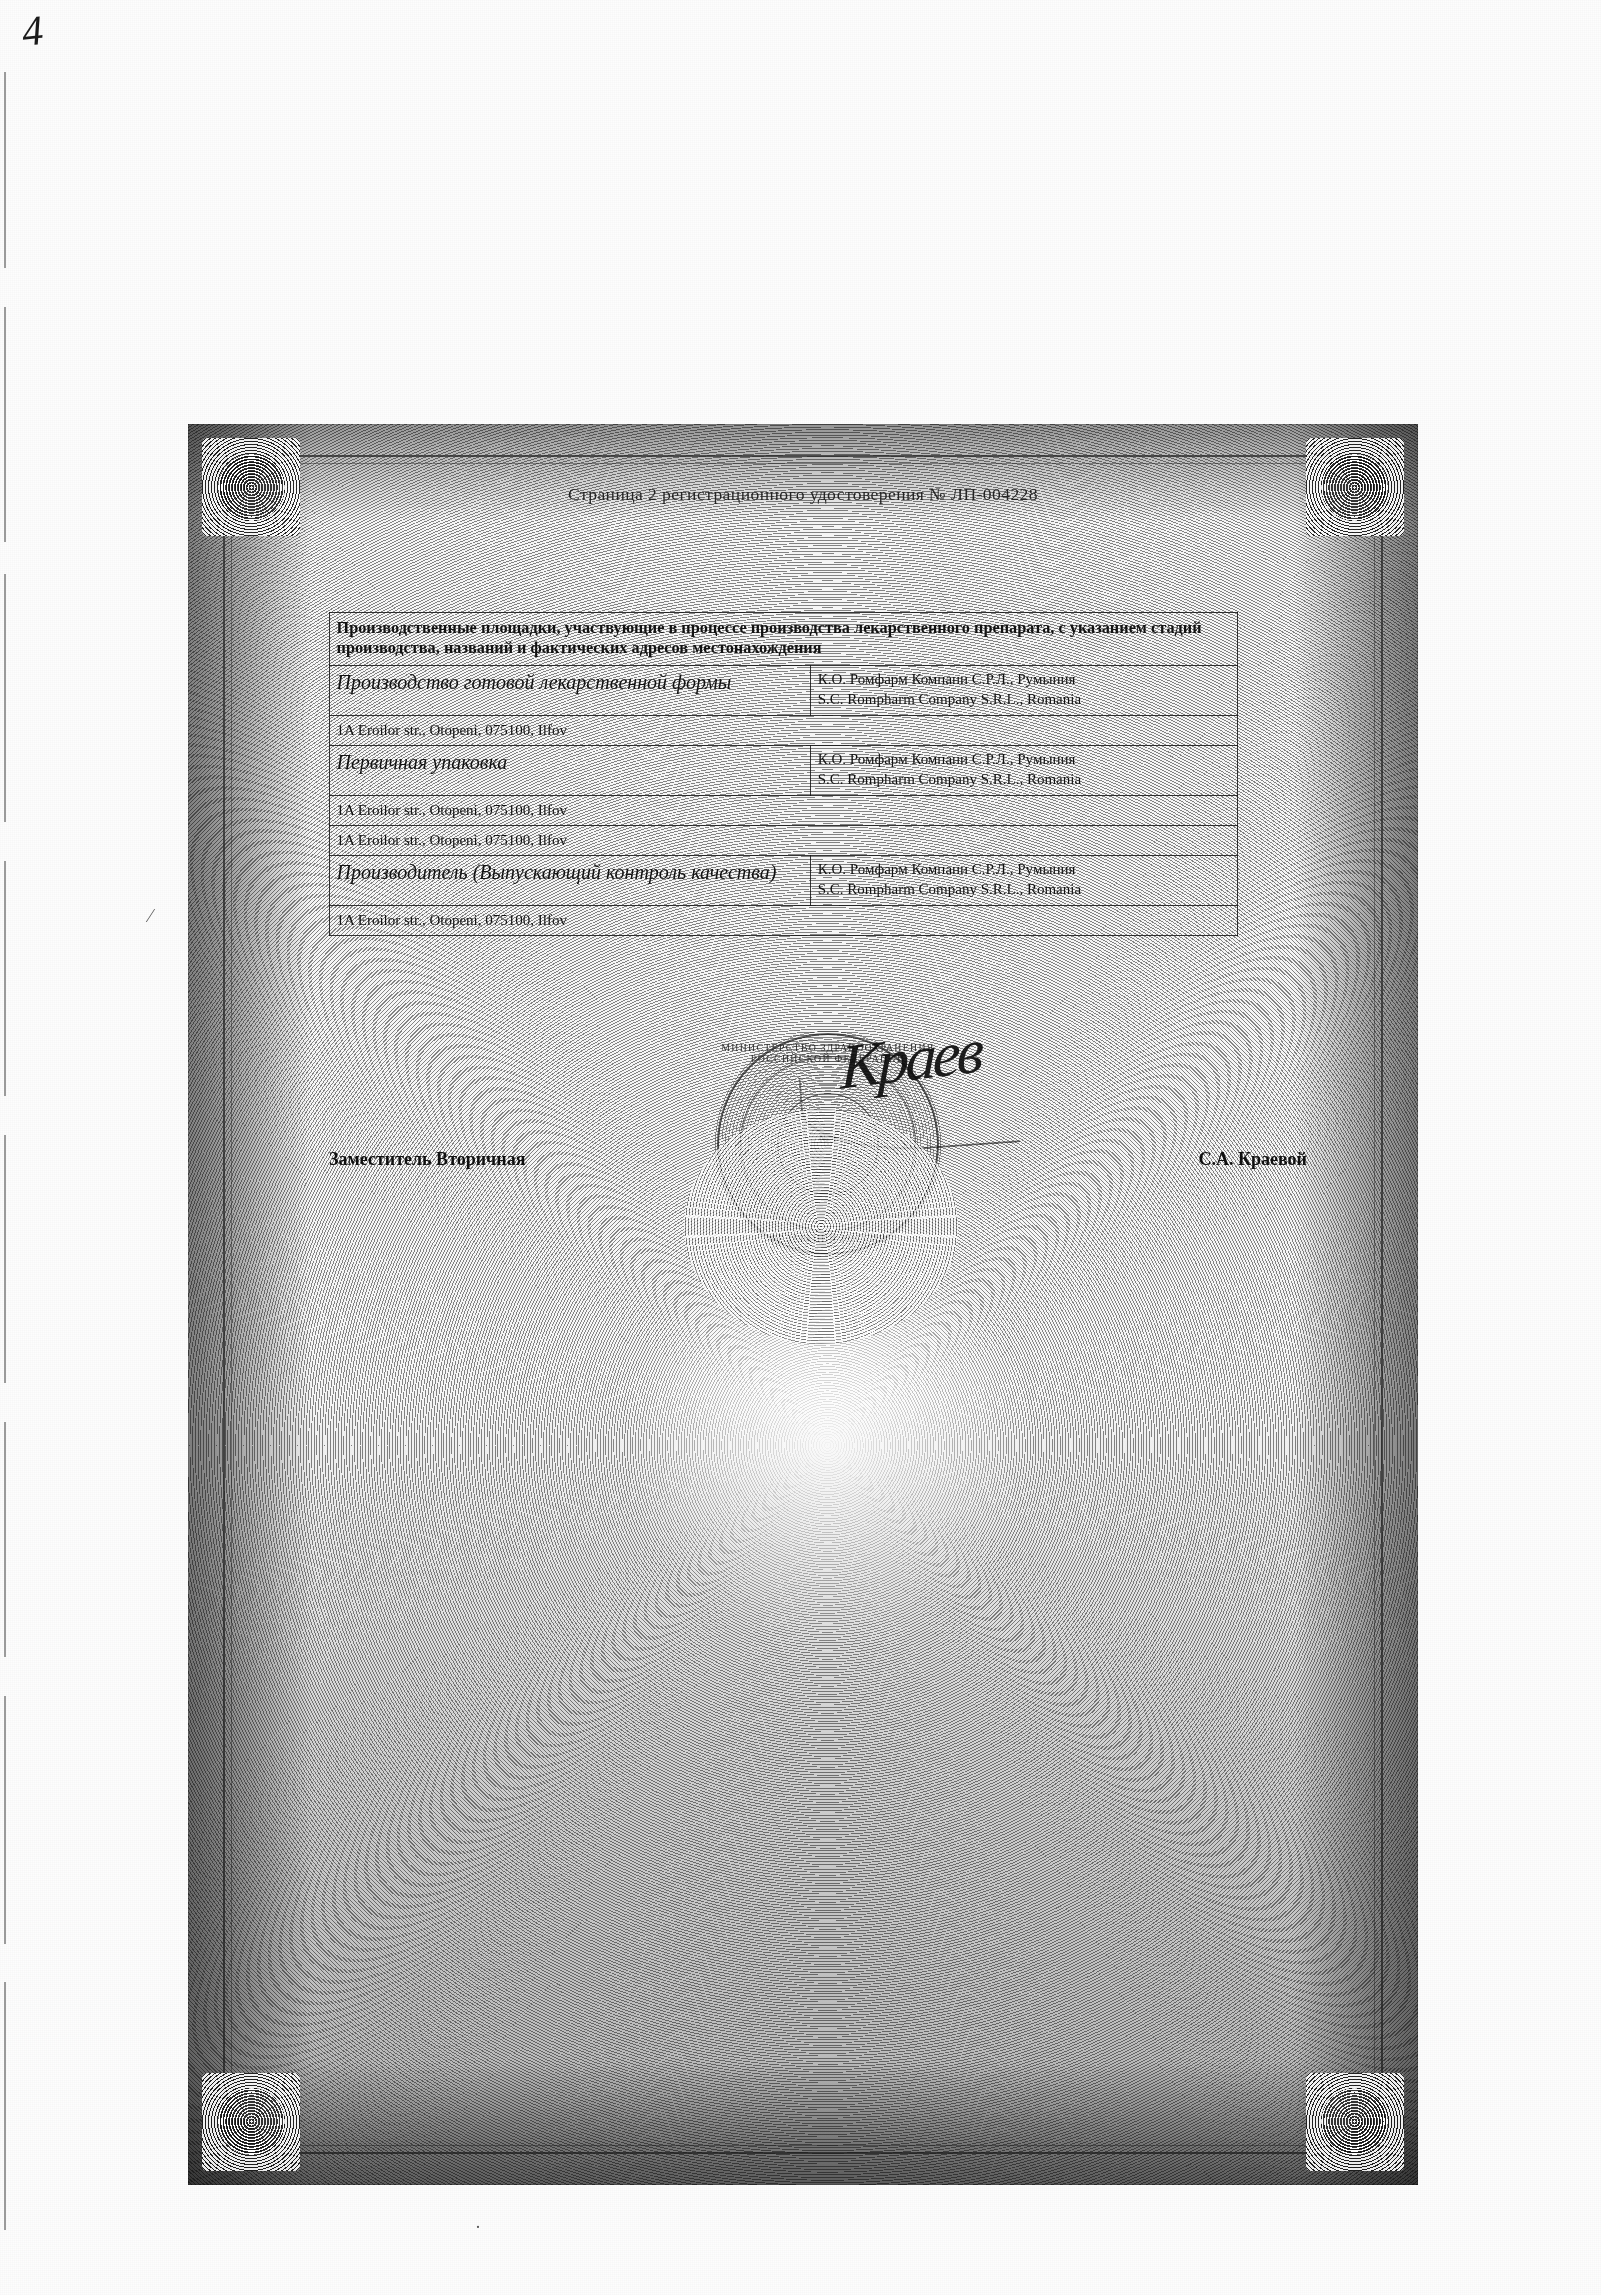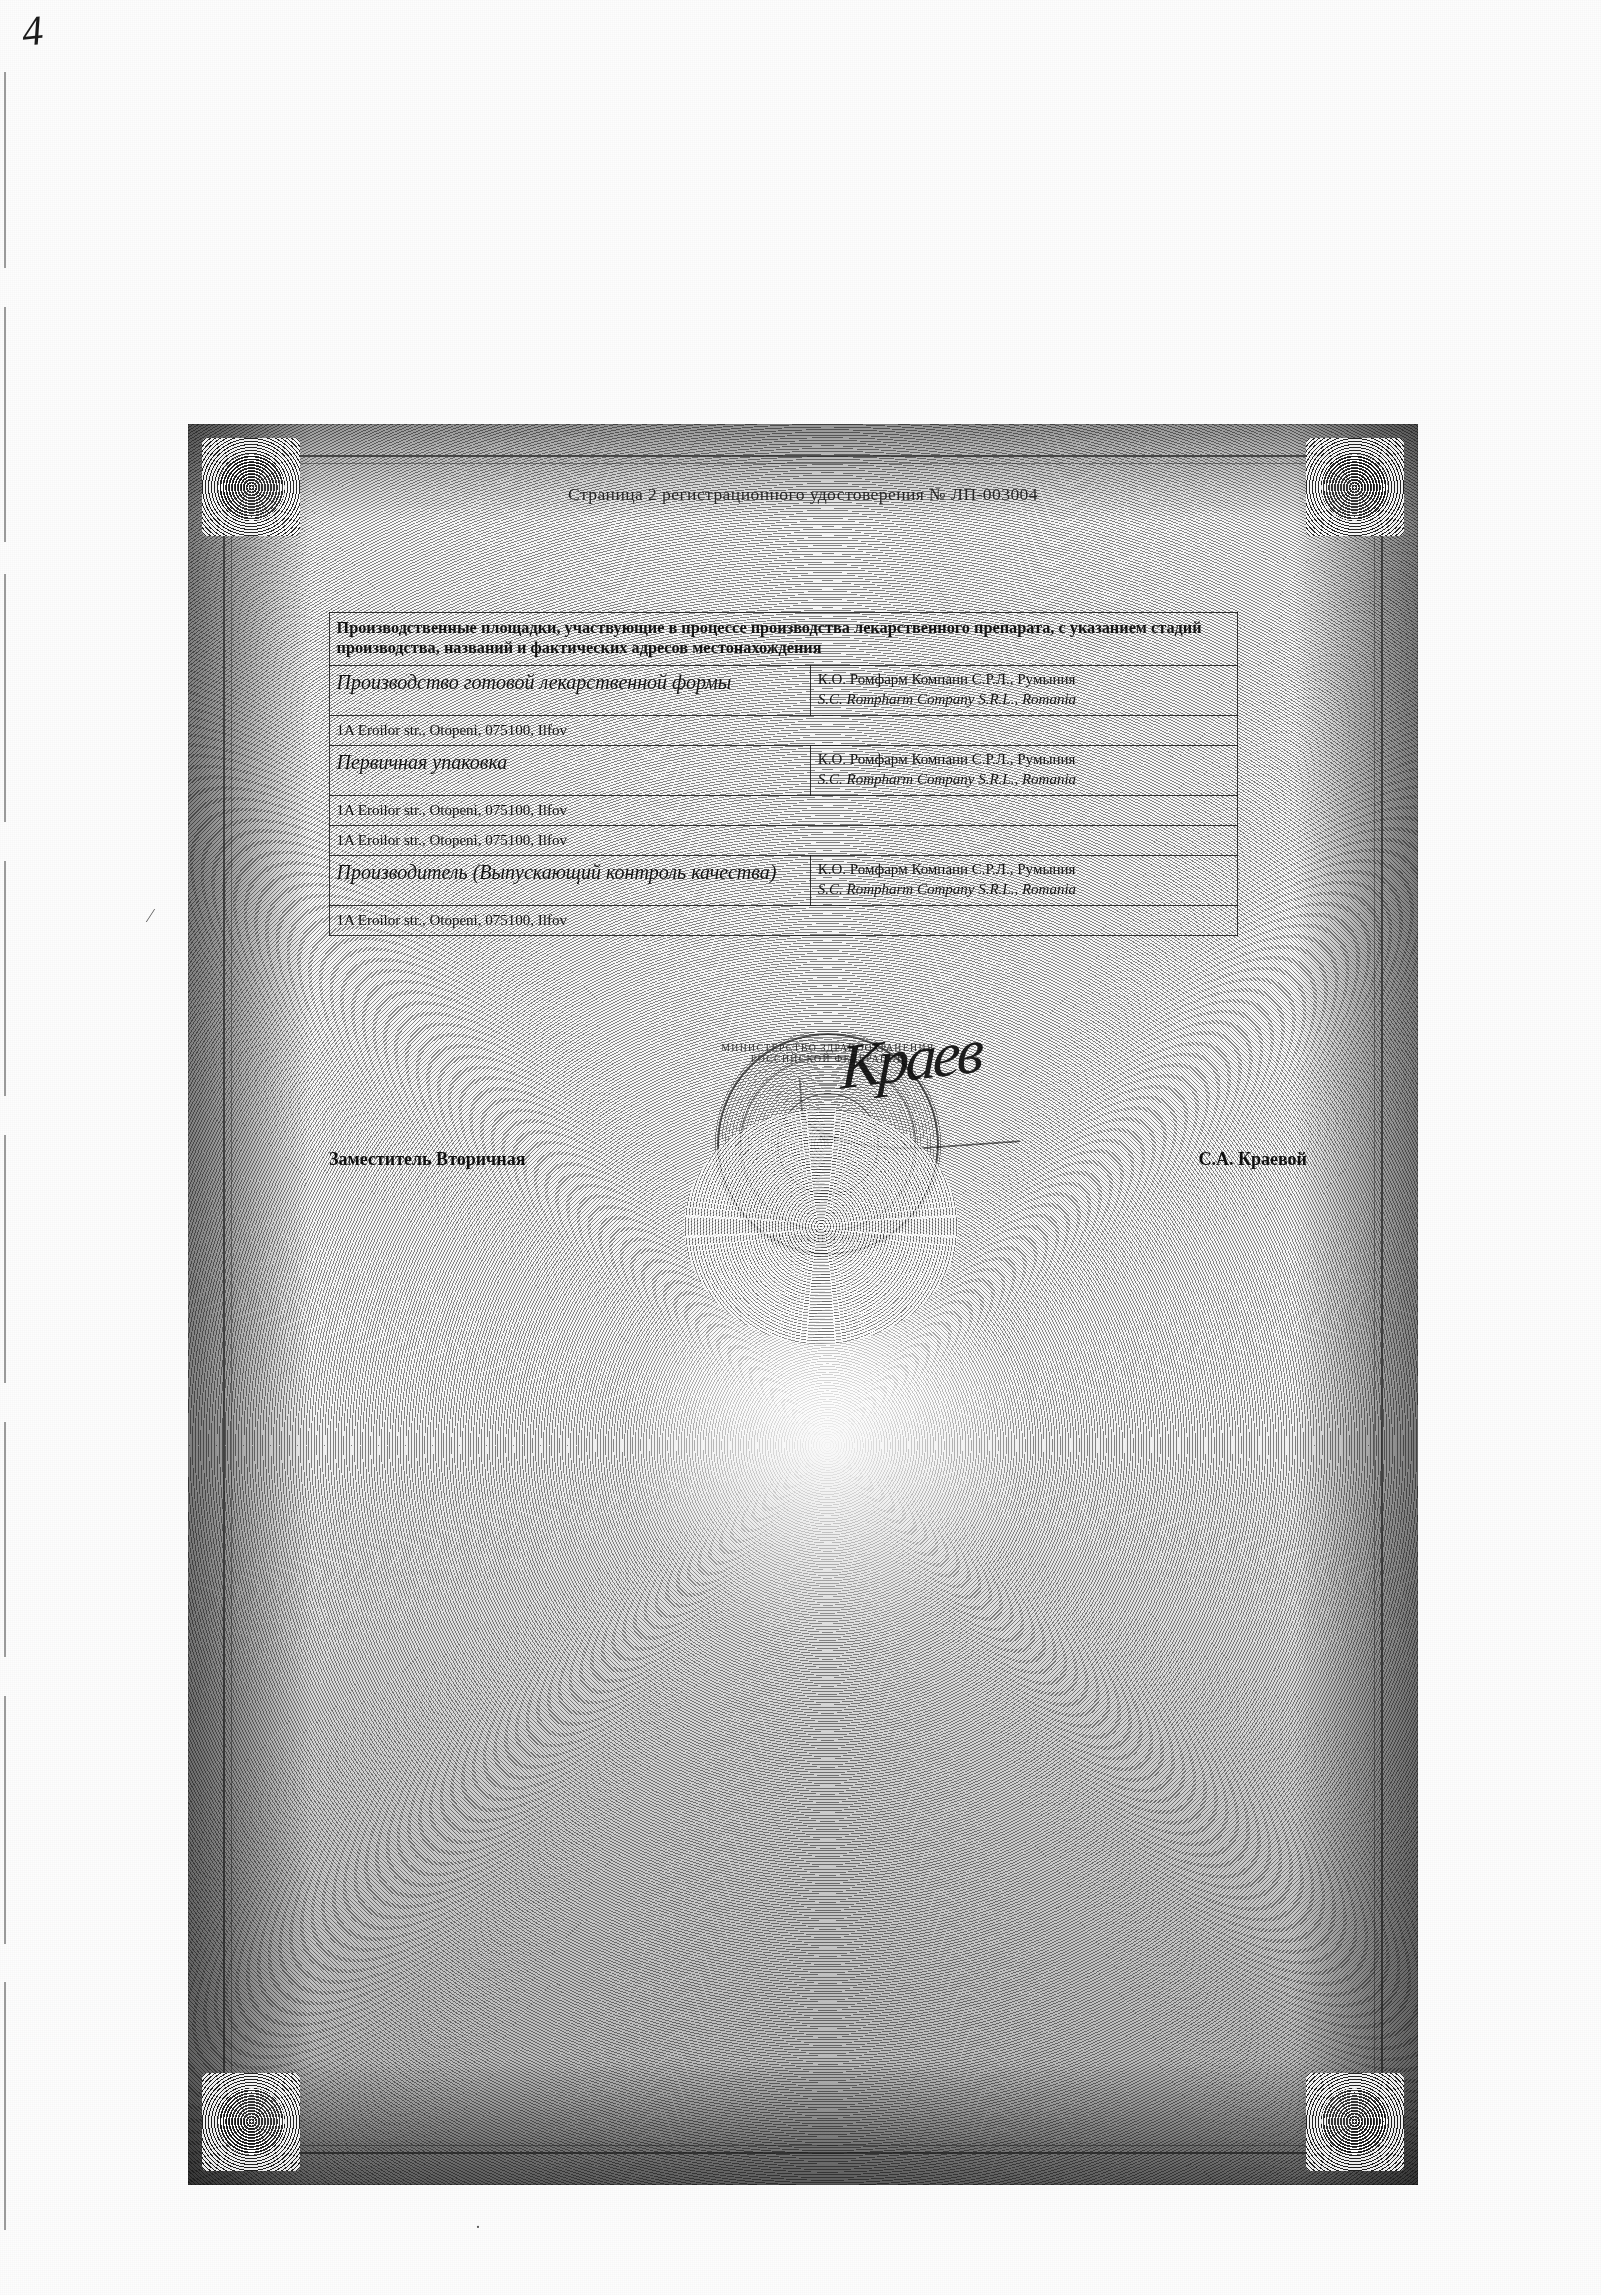--- a/index.html
+++ b/index.html
@@ -172,21 +172,21 @@
   td.company {
     font-size: 15px;
     line-height: 1.3;
   }
   td.addr {
     font-size: 15px;
     padding-top: 6.5px;
     padding-bottom: 7.8px;
   }
   .company-ru { display: block; }
-  .company-en { display: block; font-style: italic; }
+  .company-en { display: block; }
 
   
   .sign-row {
     position: absolute;
     left: 141px;
     right: 111px;
     top: 725px;
     display: flex;
     justify-content: space-between;
     align-items: baseline;
@@ -304,21 +304,21 @@
     <div class="cert-inner-border2"></div>
     <div class="cert-bottom-shade"></div>
 
     <div class="rosette tl"></div>
     <div class="rosette tr"></div>
     <div class="rosette bl"></div>
     <div class="rosette br"></div>
 
     <div class="content">
 
-      <div class="doc-header">Страница 2 регистрационного удостоверения № ЛП-003004</div>
+      <div class="doc-header">Страница 2 регистрационного удостоверения № ЛП-004228</div>
 
       <div class="table-wrap">
         <table class="mfg">
           <tbody>
             <tr>
               <td class="title-cell" colspan="2">Производственные площадки, участвующие в процессе производства лекарственного препарата, с указанием стадий производства, названий и фактических адресов местонахождения</td>
             </tr>
 
             <tr>
               <td class="stage">Производство готовой лекарственной формы</td>

